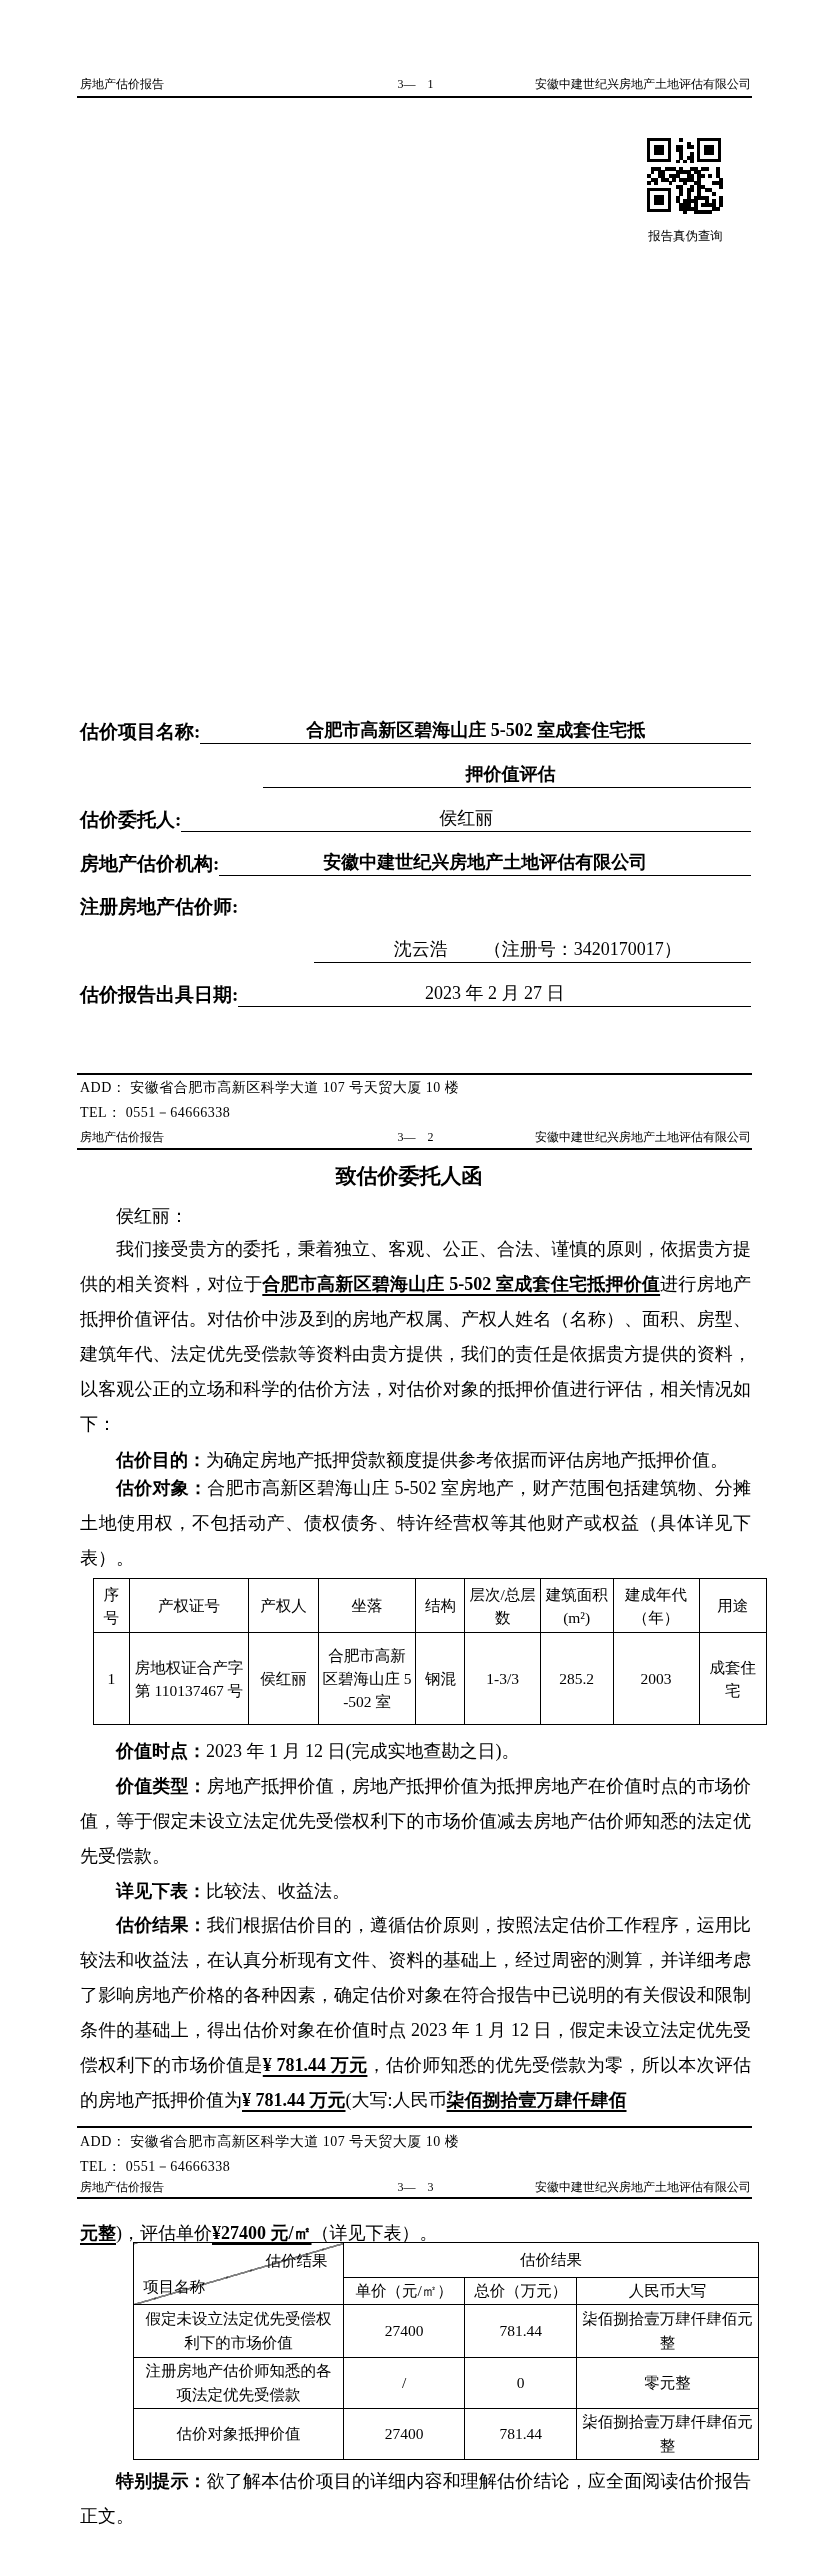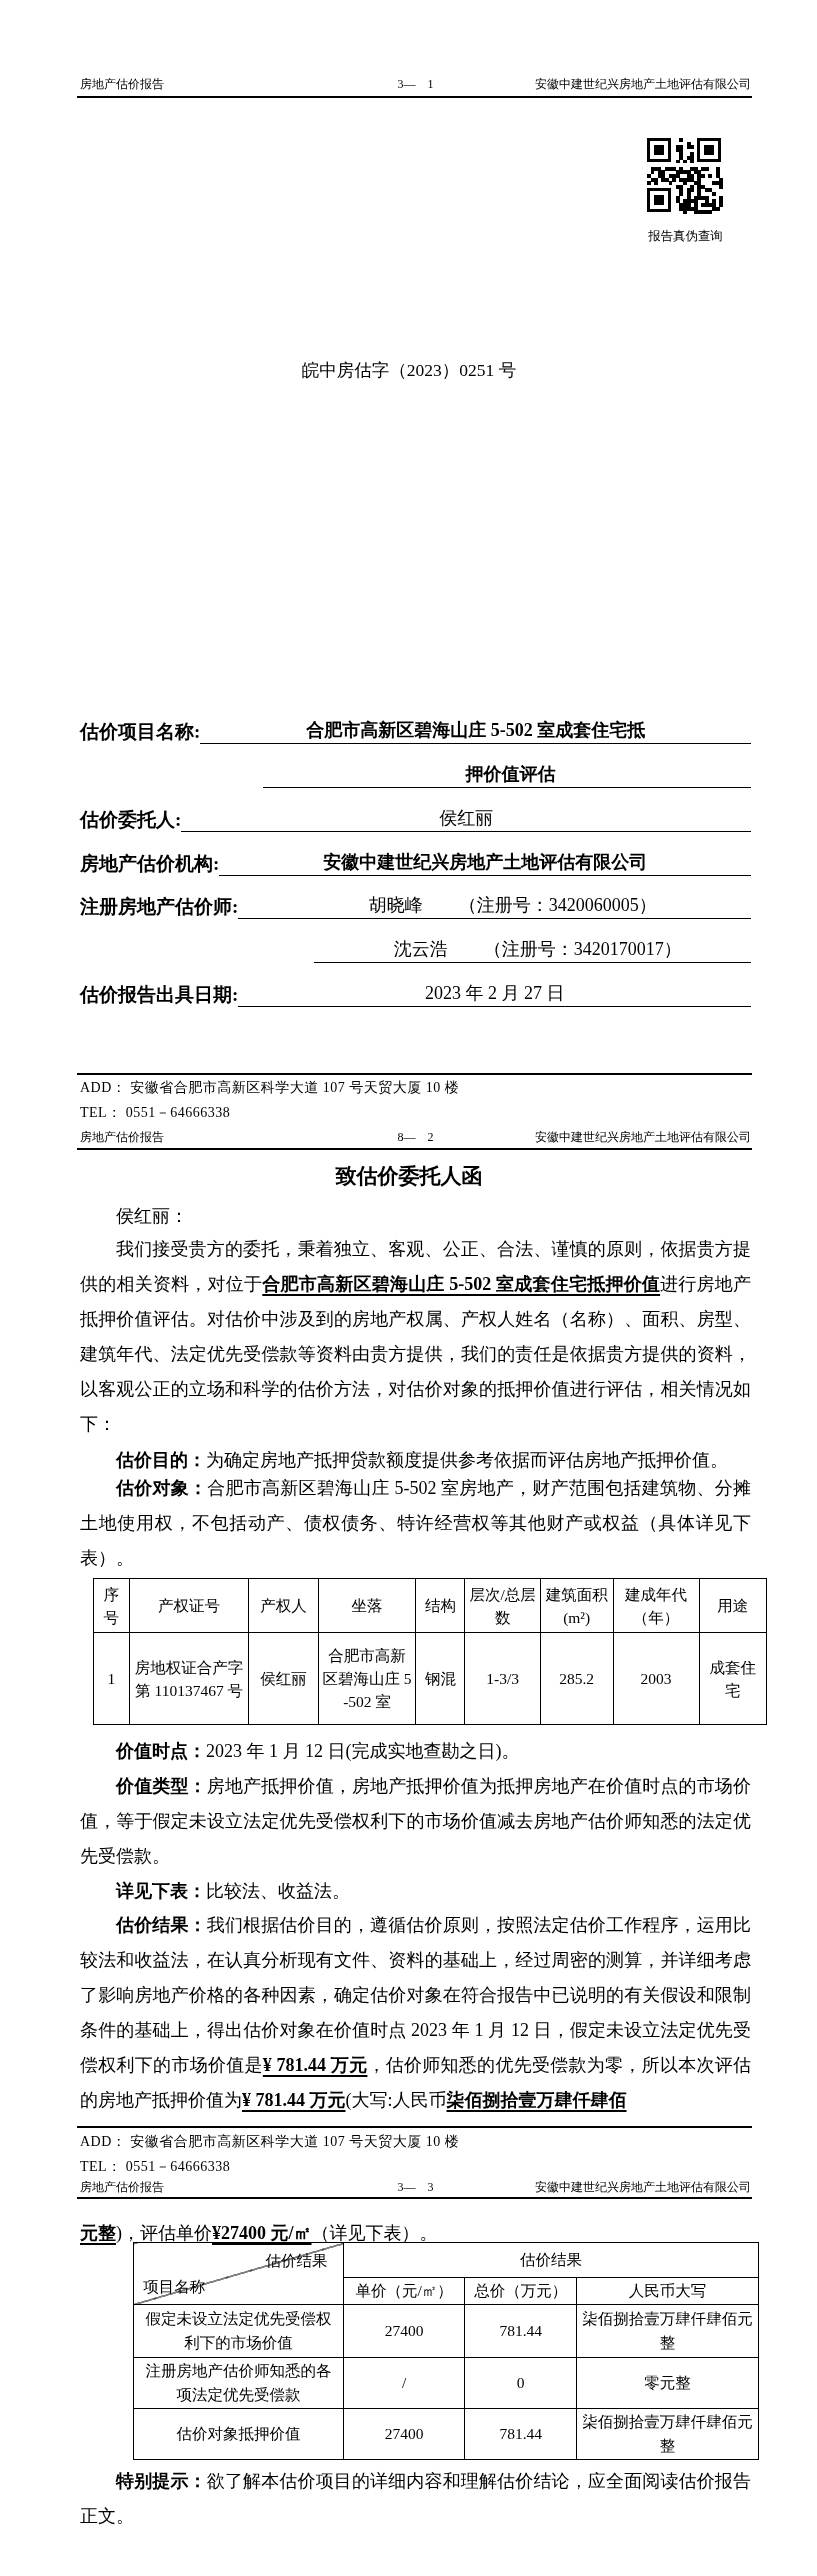--- a/index.html
+++ b/index.html
@@ -199,58 +199,56 @@
       <i style="left:69px;top:69px"></i>
       <i style="left:36px;top:72px"></i>
       <i style="left:47px;top:72px"></i>
       <i style="left:50px;top:72px"></i>
       <i style="left:54px;top:72px"></i>
       <i style="left:58px;top:72px"></i>
       <i style="left:61px;top:72px"></i>
     </div>
   <div class="qr-caption">报告真伪查询</div>
 
-  <div class="doc-no">皖中房估字（2023）0251 号</div>
 
   <div class="frow" style="top:717px">
     <span class="flabel">估价项目名称:</span>
     <span class="fill bold">合肥市高新区碧海山庄 5-502 室成套住宅抵</span>
   </div>
   <div class="frow" style="top:761px">
     <span class="findent" style="width:183px"></span>
     <span class="fill bold" style="padding-left:7.2px">押价值评估</span>
   </div>
   <div class="frow" style="top:805px">
     <span class="flabel">估价委托人:</span>
     <span class="fill center">侯红丽</span>
   </div>
   <div class="frow" style="top:849px">
     <span class="flabel">房地产估价机构:</span>
     <span class="fill bold">安徽中建世纪兴房地产土地评估有限公司</span>
   </div>
   <div class="frow" style="top:892px">
     <span class="flabel">注册房地产估价师:</span>
-    <span class="fill" style="padding-left:36px">胡晓峰　　（注册号：3420060005）</span>
   </div>
   <div class="frow" style="top:936px">
     <span class="findent" style="width:234px"></span>
     <span class="fill" style="padding-left:10.3px">沈云浩　　（注册号：3420170017）</span>
   </div>
   <div class="frow" style="top:980px">
     <span class="flabel">估价报告出具日期:</span>
     <span class="fill center">2023 年 2 月 27 日</span>
   </div>
 
   <div class="rule" style="top:1073px;height:1.5px"></div>
   <div class="f-line" style="top:1079px">ADD： 安徽省合肥市高新区科学大道 107 号天贸大厦 10 楼</div>
   <div class="f-line" style="top:1104px">TEL： 0551－64666338</div>
 
   <div class="pg-header" style="top:1129px">
     <span>房地产估价报告</span>
-    <span class="mid">8—　2</span>
+    <span class="mid">3—　2</span>
     <span>安徽中建世纪兴房地产土地评估有限公司</span>
   </div>
   <div class="rule" style="top:1148px"></div>
 
   <div class="sec-title" style="top:1162px">致估价委托人函</div>
   <div class="salut" style="top:1204px">侯红丽：</div>
 
   <p class="par ind" style="top:1232px"><span>我们接受贵方的委托，秉着独立、客观、公正、合法、谨慎的原则，依据贵方提供的相关资料，对位于</span><span class="bu">合肥市高新区碧海山庄 5-502 室成套住宅抵押价值</span><span>进行房地产抵押价值评估。对估价中涉及到的房地产权属、产权人姓名（名称）、面积、房型、建筑年代、法定优先受偿款等资料由贵方提供，我们的责任是依据贵方提供的资料，以客观公正的立场和科学的估价方法，对估价对象的抵押价值进行评估，相关情况如下：</span></p>
 
   <p class="par ind" style="top:1443px"><span class="blab">估价目的：</span><span>为确定房地产抵押贷款额度提供参考依据而评估房地产抵押价值。</span></p>

